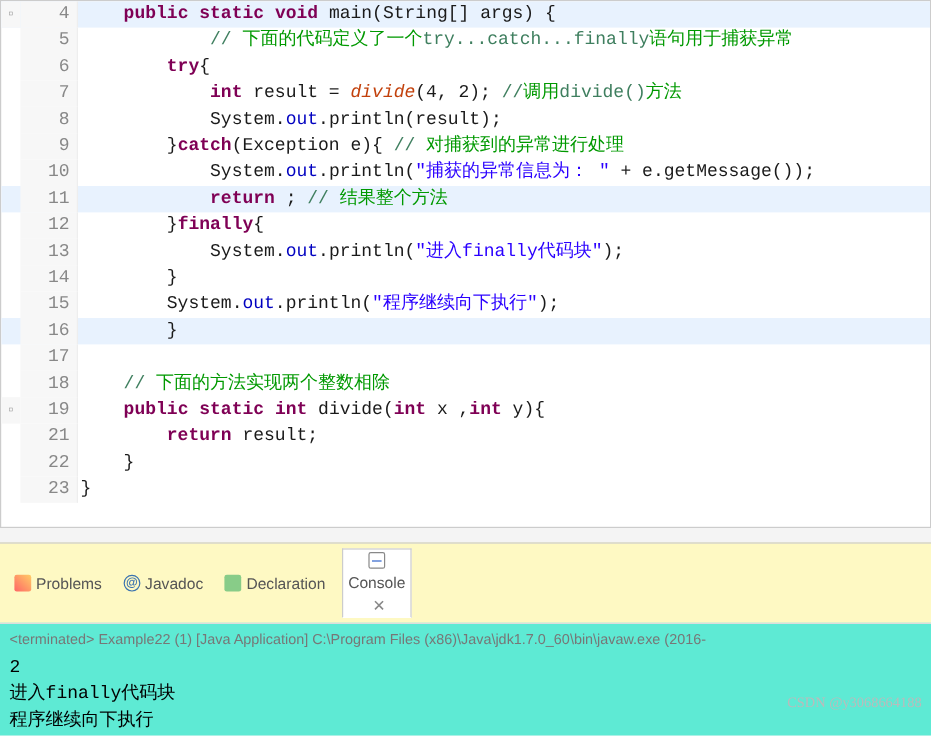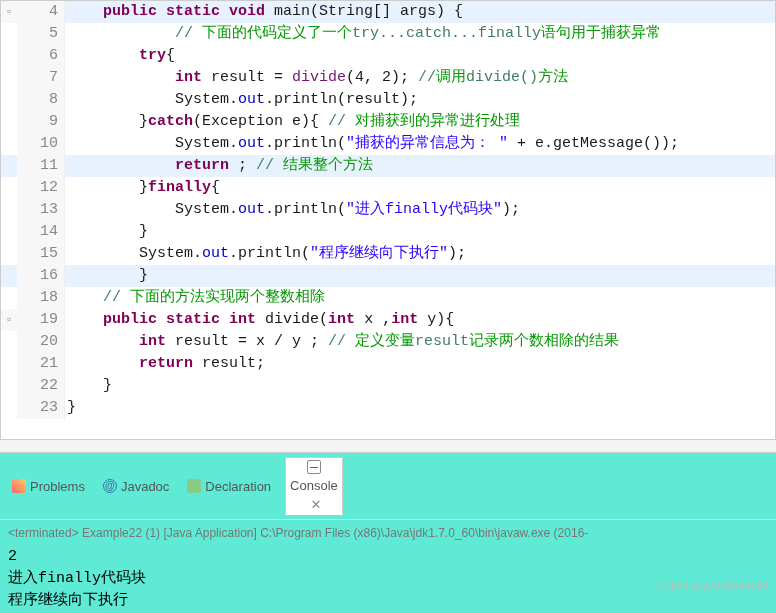--- a/index.html
+++ b/index.html
@@ -8,22 +8,22 @@
     .line { display: flex; align-items: flex-start; min-height: 22px; }
     .gutter { width: 48px; text-align: right; padding-right: 6px; color: #888; user-select: none; background: #f7f7f7; border-right: 1px solid #eee; flex-shrink:0; line-height:22px; }
     .markers { width: 16px; background: #f7f7f7; flex-shrink:0; line-height:22px; font-size:12px; color:#999; text-align:center; }
     .code { white-space: pre; padding-left: 2px; flex: 1; line-height:22px; }
     .hl { background: #e8f2fe; }
     .kw { color: #7f0055; font-weight: bold; }
     .str { color: #2a00ff; }
     .cmt { color: #3f7f5f; }
     .cmt-cn { color: #009900; }
     .fld { color: #0000c0; }
-    .meth-it { color: #701a75; }
-    .tabs-bar { display: flex; align-items: center; gap: 10px; padding: 4px 8px; background: #5eead4; border-top: 1px solid #ccc; margin-top: 12px; font-family: Arial, sans-serif; font-size: 13px; }
+    .meth-it { color: #c2410c; font-style: italic; }
+    .tabs-bar { display: flex; align-items: center; gap: 10px; padding: 4px 8px; background: #fef9c3; border-top: 1px solid #ccc; margin-top: 12px; font-family: Arial, sans-serif; font-size: 13px; }
     .tab-item { display: flex; align-items: center; gap: 4px; color: #555; padding: 2px 4px; }
     .tab-item.active { background: #fff; border: 1px solid #ccc; border-bottom: 1px solid #fff; flex-direction: column; }
     .tab-icon { width: 14px; height: 14px; display:inline-block; border-radius:2px; }
     .icon-problems { background: linear-gradient(45deg,#f66,#fc6); }
     .icon-javadoc { color:#3b73af; font-weight:bold; border:1px solid #3b73af; border-radius:50%; text-align:center; font-size:10px; line-height:12px; width:14px; height:14px;}
     .icon-decl { background:#8c8; }
     .icon-console { border:1px solid #888; background:#fff; position:relative;}
     .icon-console::after{ content:""; position:absolute; left:2px; right:2px; top:6px; border-top:1px solid #36c;}
     .close-x { color:#888; margin-left:4px; }
     .console-area { background: #5eead4; padding: 4px 8px; font-family: Arial, sans-serif; border-top: 1px solid #ddd; }
@@ -96,32 +96,32 @@
         <div class="gutter">15</div>
         <div class="code">        <span>System.</span><span class="fld">out</span><span>.println(</span><span class="str">"程序继续向下执行"</span><span>);</span></div>
       </div>
       <div class="line hl">
         <div class="markers"></div>
         <div class="gutter">16</div>
         <div class="code">        <span>}</span></div>
       </div>
       <div class="line">
         <div class="markers"></div>
+        <div class="gutter">17</div>
+        <div class="code"></div>
+      </div>
+      <div class="line">
+        <div class="markers"></div>
         <div class="gutter">18</div>
         <div class="code">    <span class="cmt">// </span><span class="cmt-cn">下面的方法实现两个整数相除</span></div>
       </div>
       <div class="line">
         <div class="markers">▫</div>
         <div class="gutter">19</div>
         <div class="code">    <span class="kw">public</span><span> </span><span class="kw">static</span><span> </span><span class="kw">int</span><span> divide(</span><span class="kw">int</span><span> x ,</span><span class="kw">int</span><span> y){</span></div>
-      </div>
-      <div class="line">
-        <div class="markers"></div>
-        <div class="gutter">20</div>
-        <div class="code">        <span class="kw">int</span><span> result = x / y ; </span><span class="cmt">// </span><span class="cmt-cn">定义变量</span><span class="cmt">result</span><span class="cmt-cn">记录两个数相除的结果</span></div>
       </div>
       <div class="line">
         <div class="markers"></div>
         <div class="gutter">21</div>
         <div class="code">        <span class="kw">return</span><span> result;</span></div>
       </div>
       <div class="line">
         <div class="markers"></div>
         <div class="gutter">22</div>
         <div class="code">    <span>}</span></div>

